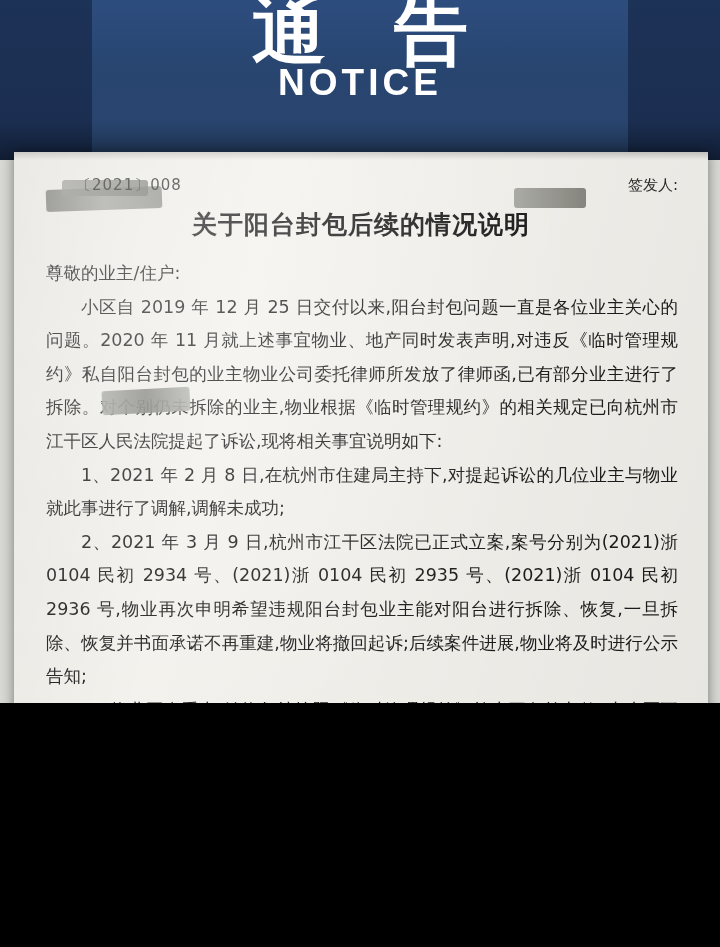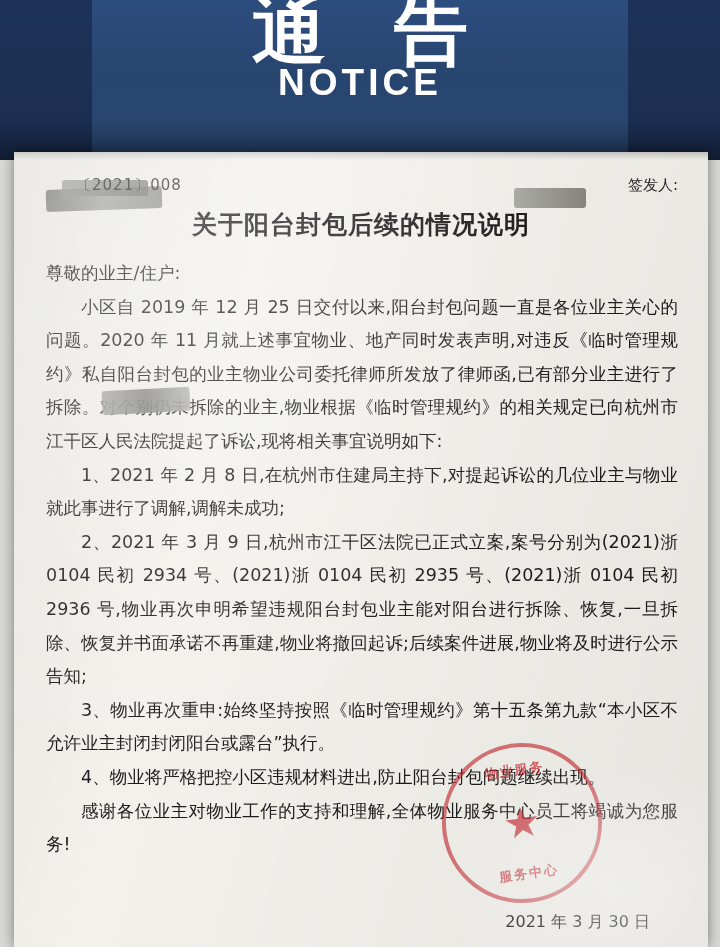--- a/index.html
+++ b/index.html
@@ -6,21 +6,21 @@
     margin: 0;
     padding: 0;
     background: #000;
   }
   body {
     font-family: "Liberation Sans", sans-serif;
   }
   #page {
     position: relative;
     width: 720px;
-    height: 947px;
+    height: 703px;
     overflow: hidden;
     background: #d8d9d4;
   }
 
   
   .banner {
     position: absolute;
     left: 0; top: 0;
     width: 720px; height: 160px;
     background: linear-gradient(180deg, #2d4d7f 0%, #28456f 45%, #2a4670 100%);

